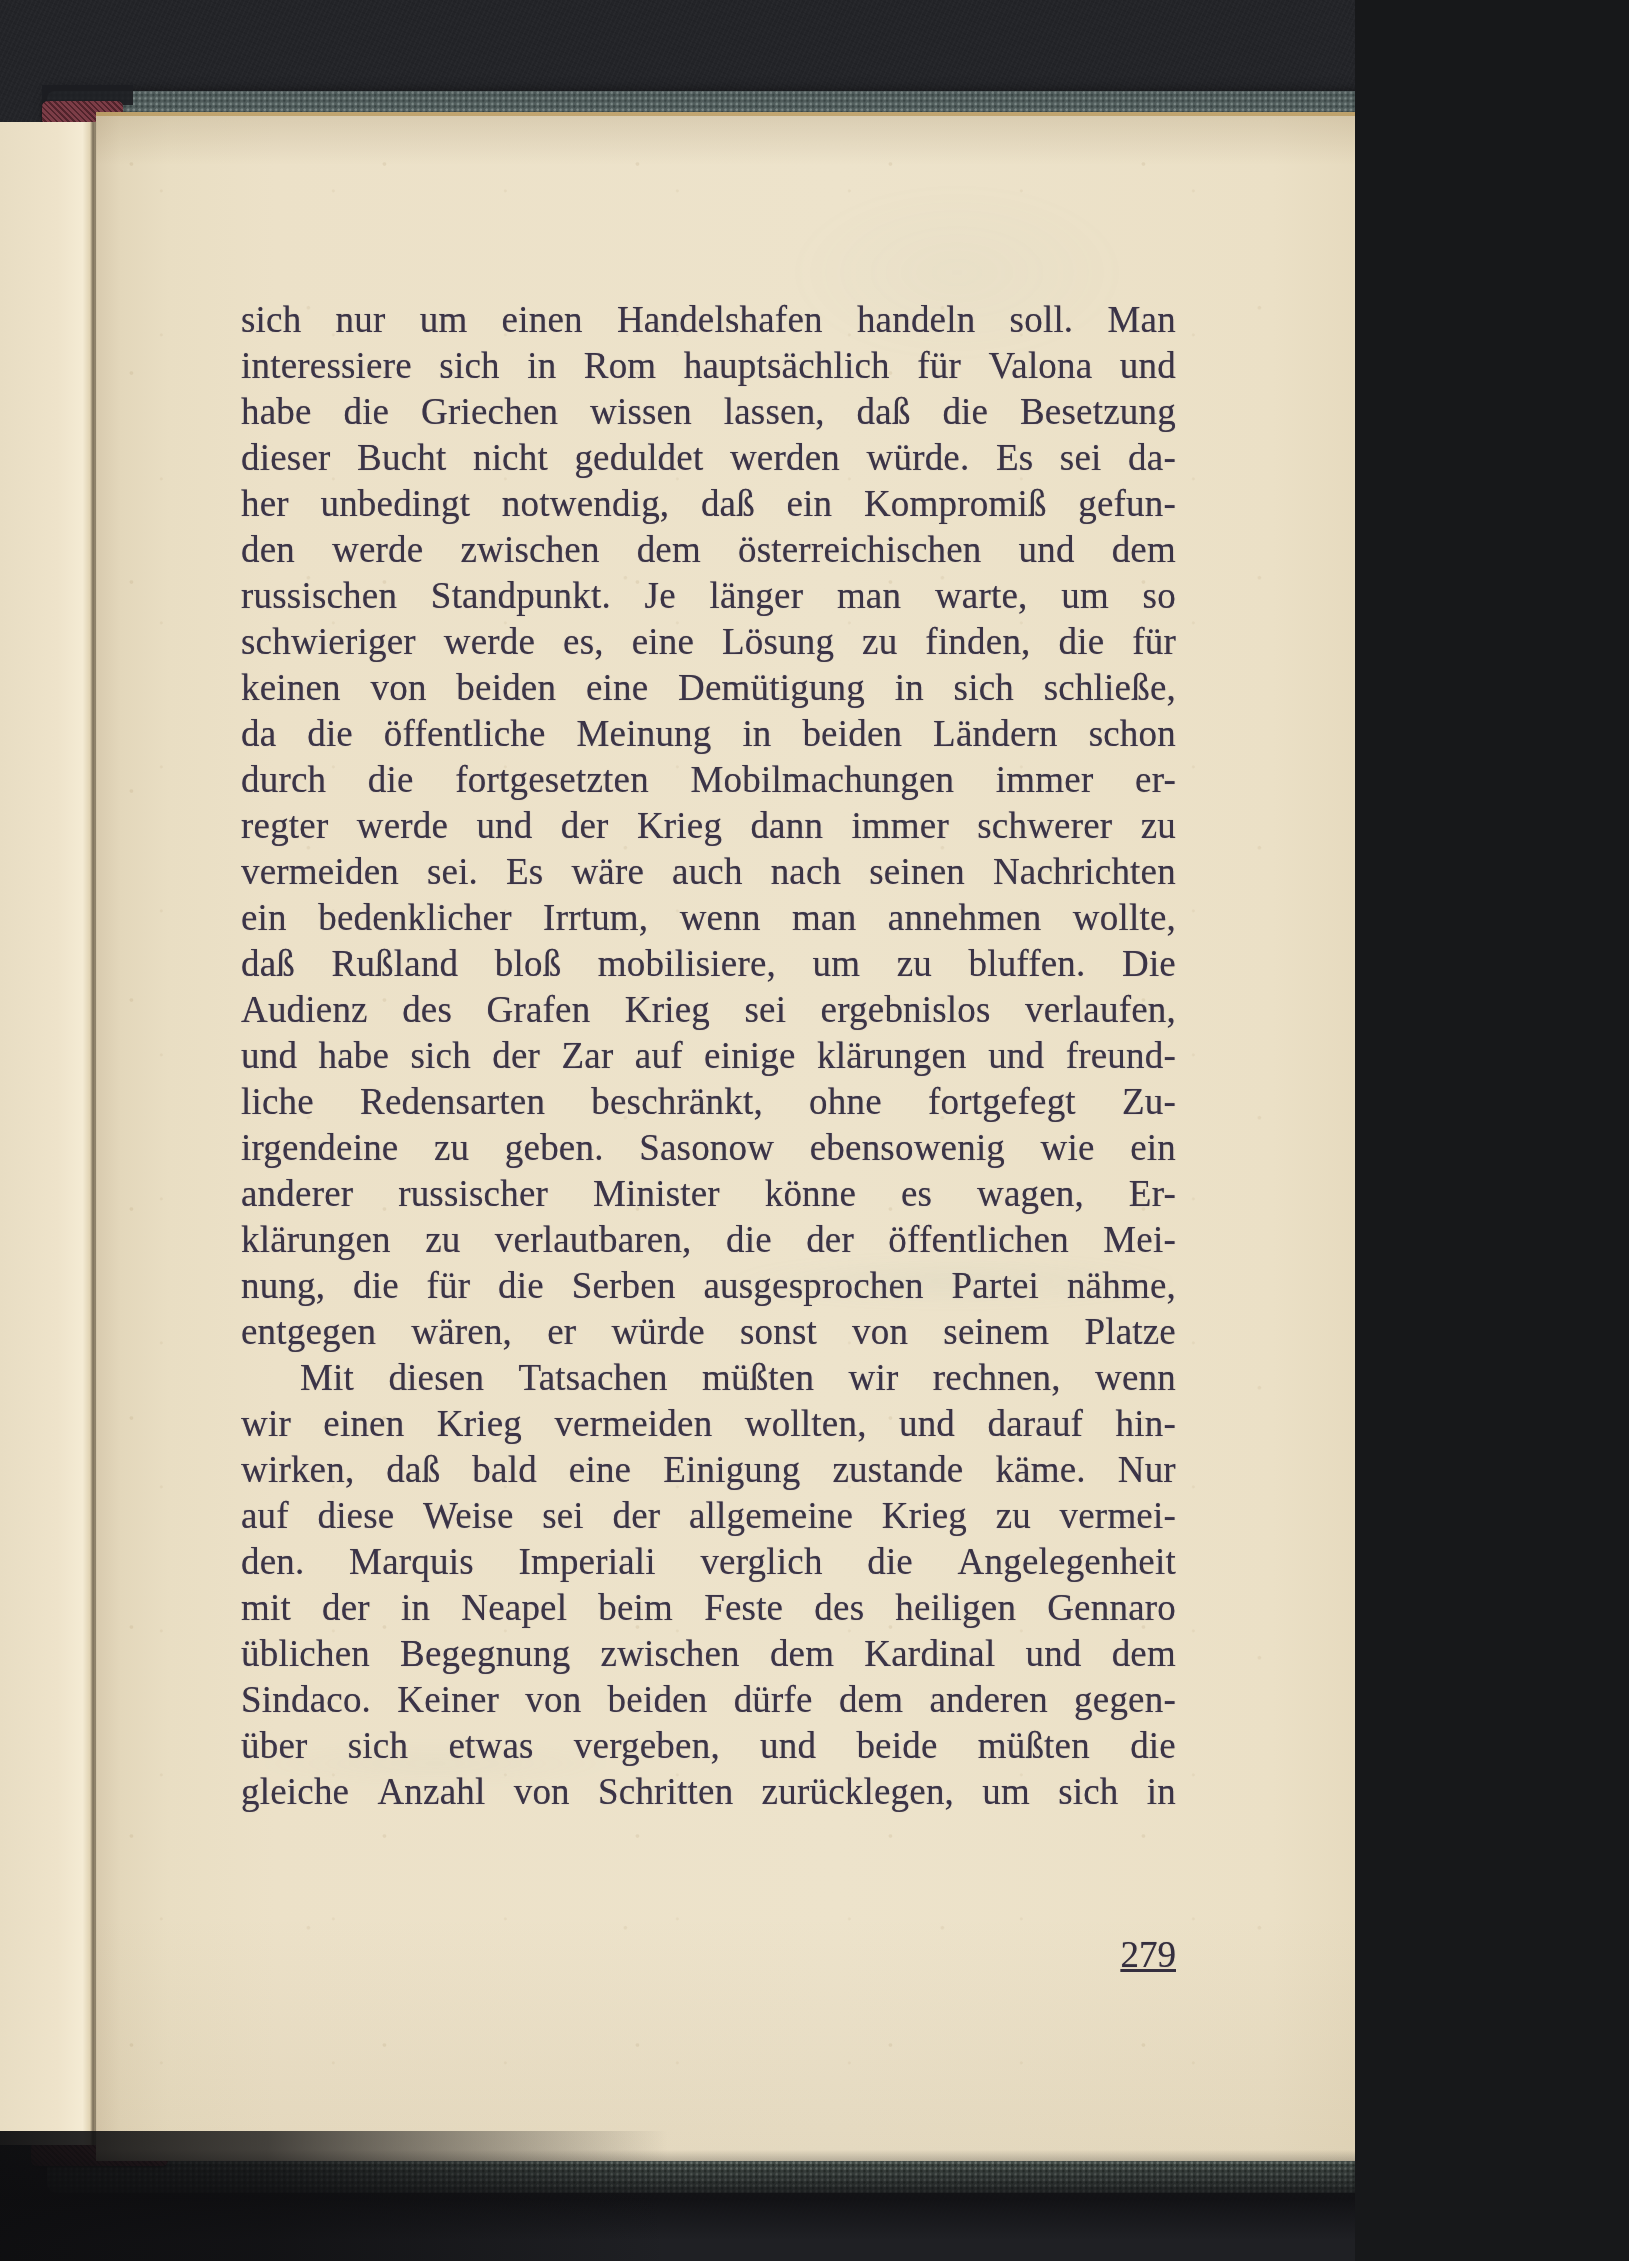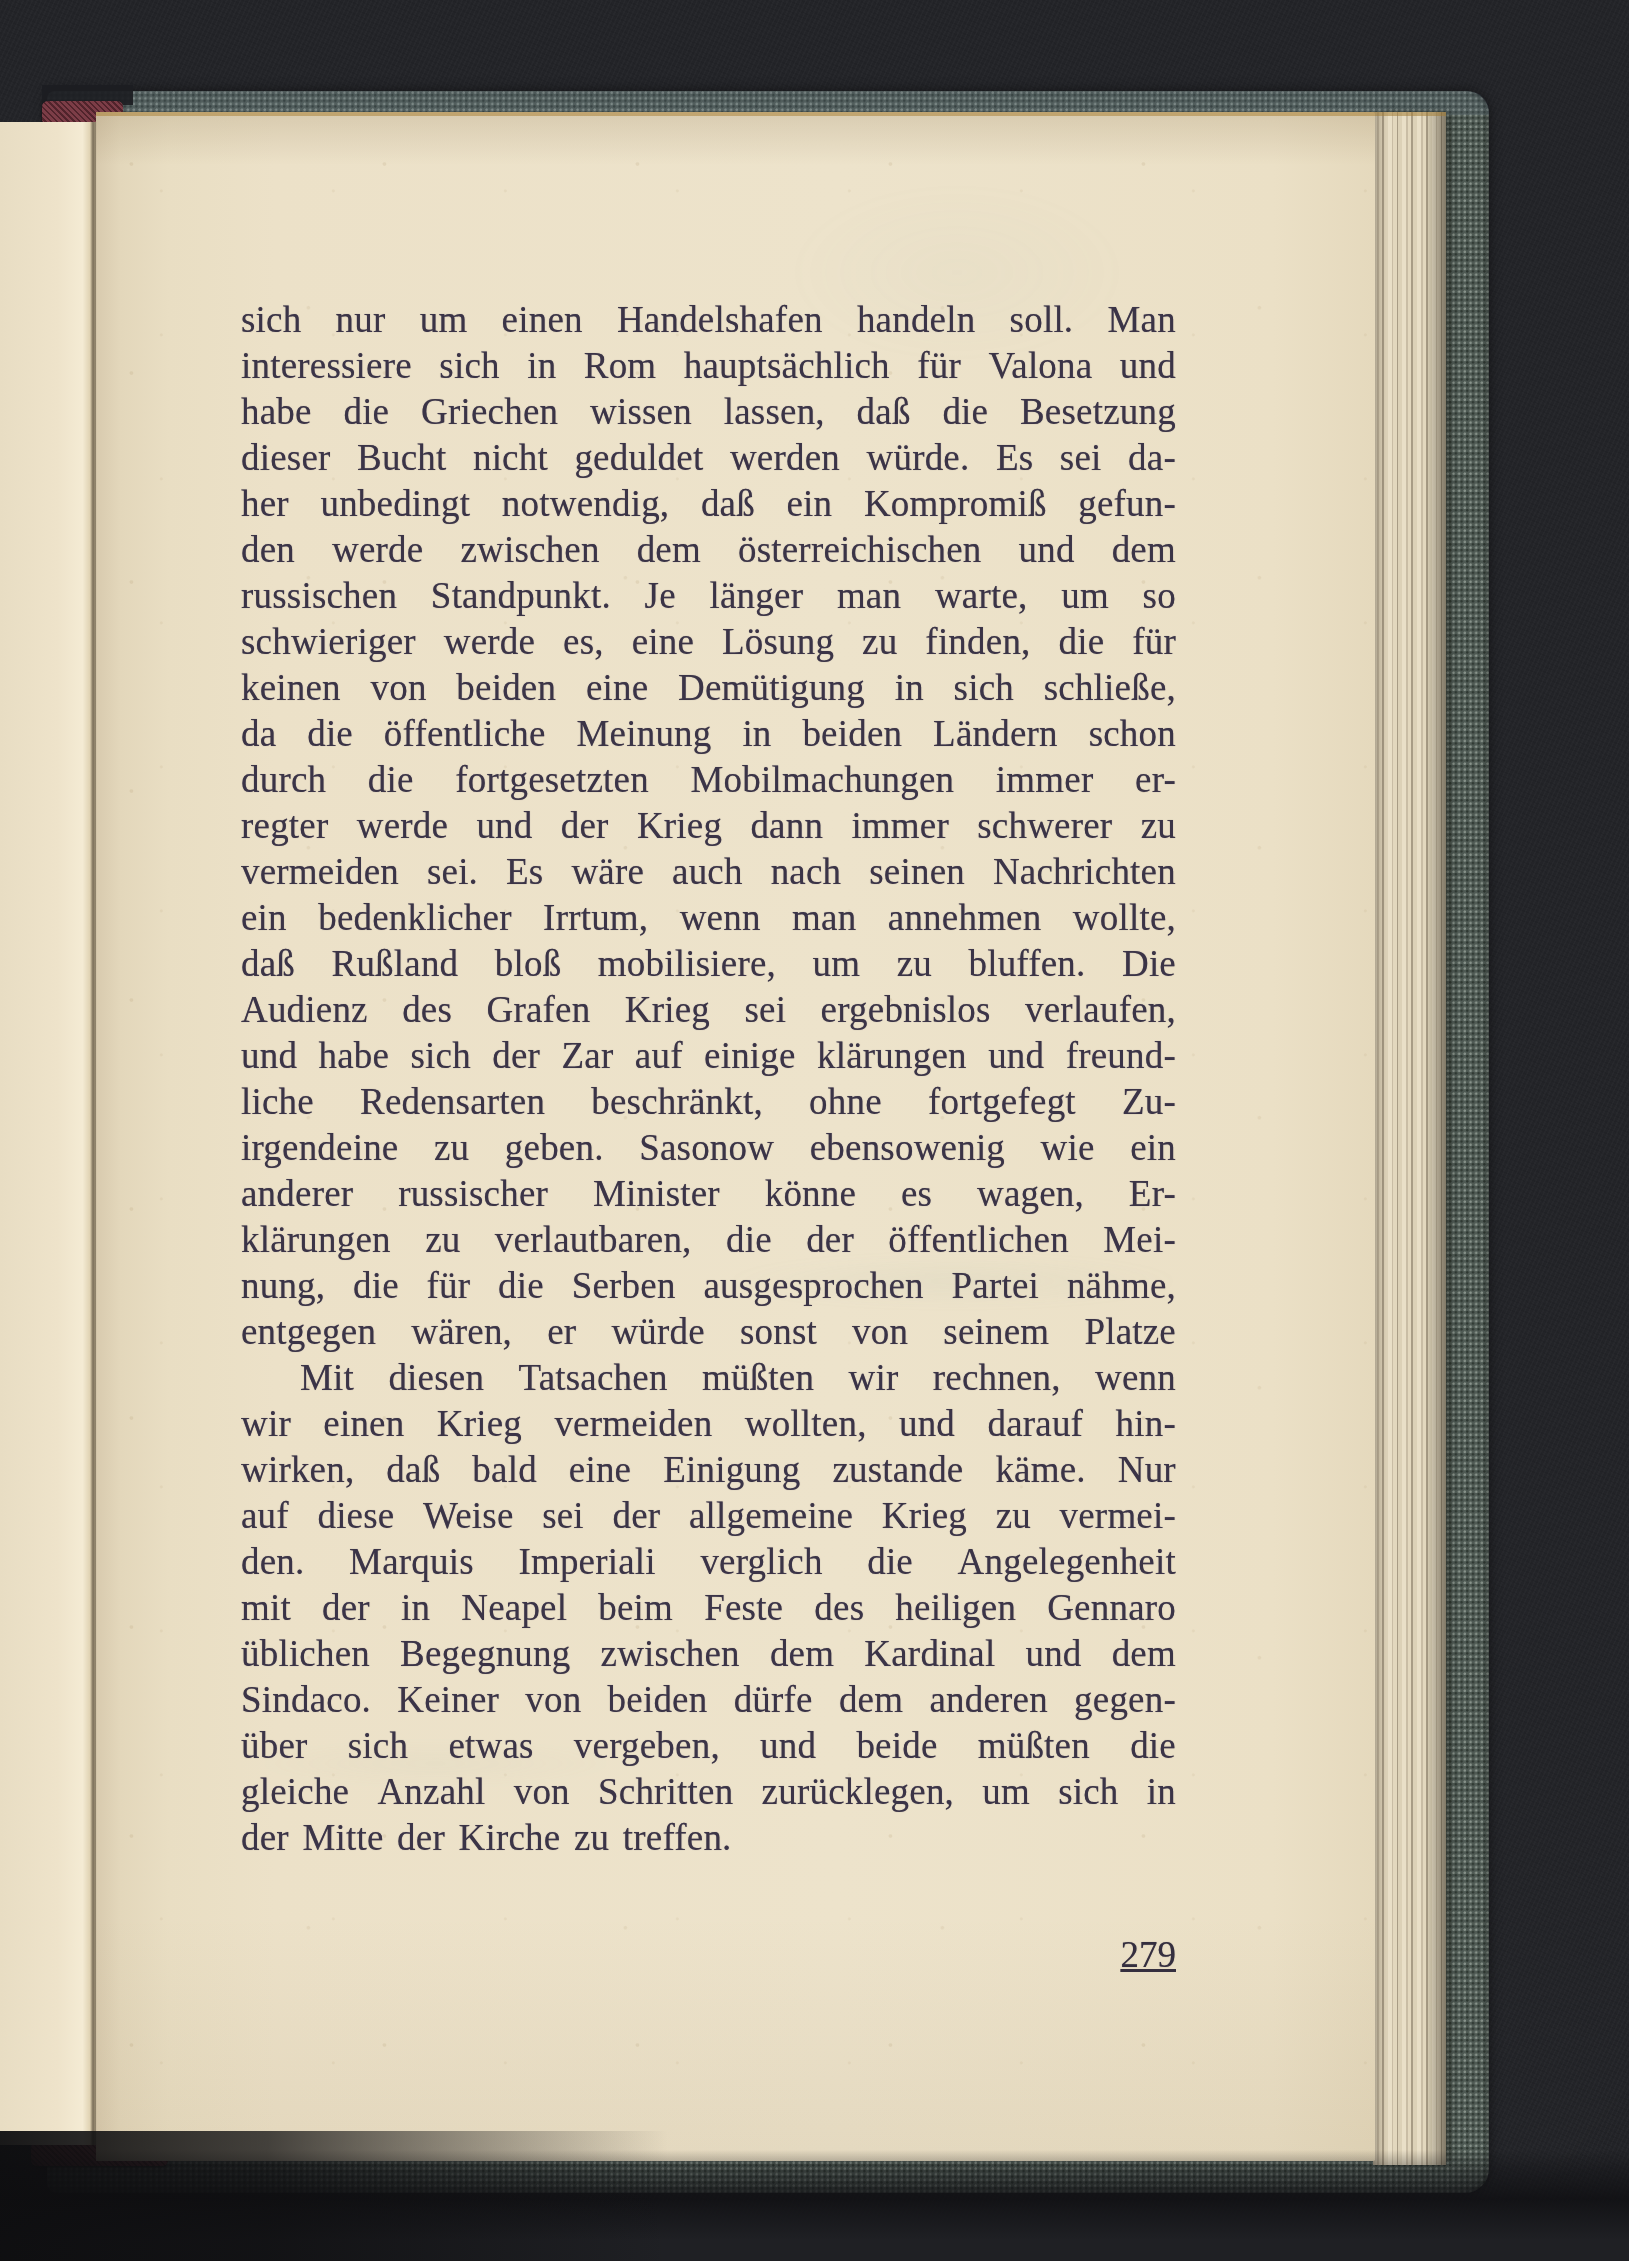--- a/index.html
+++ b/index.html
@@ -1,18 +1,18 @@
 <!DOCTYPE html>
 <html style="font-size:13px"><head>
 <meta charset="utf-8">
 <title>Scanned book page</title>
 <style>
   html,body{margin:0;padding:0;background:#17181a;}
   #stage{
-    position:relative; width:1629px; height:2261px; overflow:hidden;
+    position:relative; width:1355px; height:2261px; overflow:hidden;
     background:#232428;
     font-family:"Liberation Serif","DejaVu Serif",serif;
   }
   
   #stage::before{
     content:""; position:absolute; inset:0; pointer-events:none;
     background:
       repeating-linear-gradient(115deg, rgba(255,255,255,0.018) 0 1.6px, transparent 1.6px 4.1px),
       repeating-linear-gradient(25deg, rgba(0,0,0,0.06) 0 1.6px, transparent 1.6px 4.9px),
       radial-gradient(135% 120% at 45% 45%, rgba(0,0,0,0) 55%, rgba(0,0,0,0.38) 100%);
@@ -456,19 +456,18 @@
       <div class="line">
         <span>gleiche</span>
         <span>Anzahl</span>
         <span>von</span>
         <span>Schritten</span>
         <span>zurücklegen,</span>
         <span>um</span>
         <span>sich</span>
         <span>in</span>
       </div>
-      <div class="line last">der Mitte der Kirche zu treffen.</div>
     </div>
   <div class="folio">279</div>
   <div class="bottom-shadow"></div>
   <div class="bottom-left-dark"></div>
 </div>
 
 
 </body></html>

